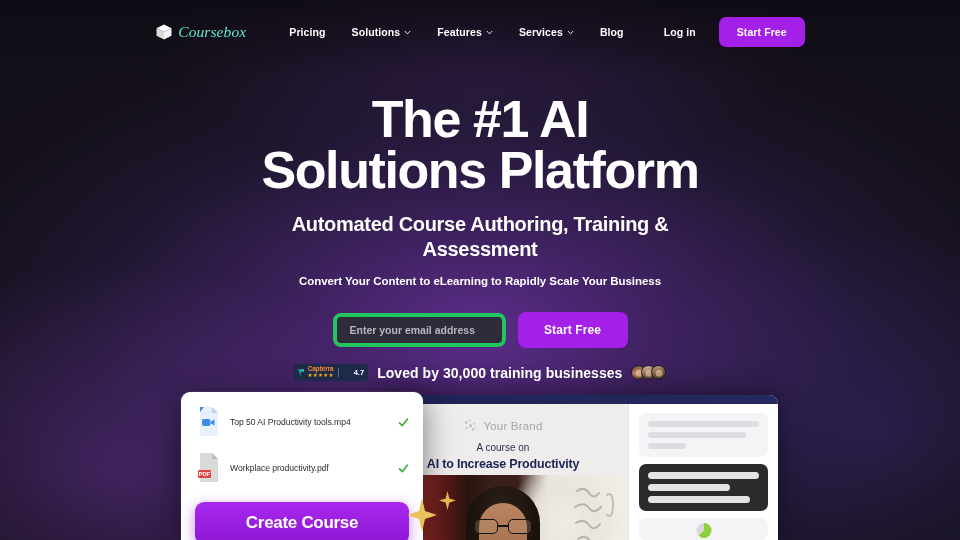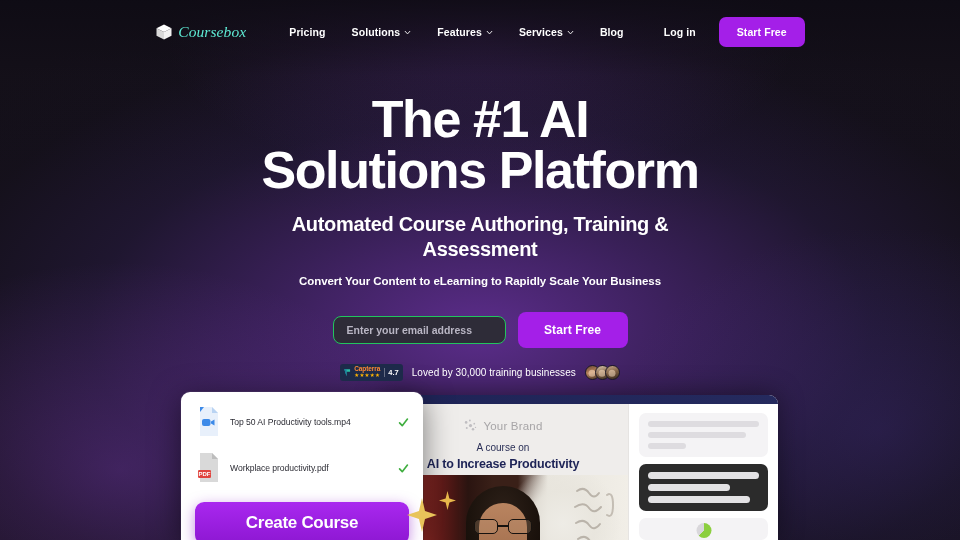--- a/index.html
+++ b/index.html
@@ -95,21 +95,21 @@
     letter-spacing:-.05px;
   }
 
   
   .form-row {
     margin-top:25px; display:flex; justify-content:center;
     align-items:center; gap:12px;
   }
   .email-input {
     width:173px; height:22px; border-radius:8px;
-    background:#2e2c38; border:1px solid #22c55e;
+    background:#2e2c38; border:4px solid #22c55e;
     color:#fff; font-family:"Liberation Sans", sans-serif;
     font-size:10.5px; font-weight:700; padding:13px 13px;
     outline:none;
   }
   .email-input::placeholder { color:#b9b6c4; font-weight:700; }
   .start-btn {
     width:110px; height:36px; border-radius:8px;
     background:#a41fe8; border:none; color:#fff;
     font-family:"Liberation Sans", sans-serif;
     font-size:12px; font-weight:700; cursor:pointer;
@@ -126,23 +126,23 @@
     background:#1d2a4a; border-radius:3px;
     padding:2px 4px; height:17px;
   }
   .cap-arrow { width:7px; height:9px; flex:none; }
   .cap-stack { display:flex; flex-direction:column; gap:0px; line-height:1; }
   .cap-word { font-size:6.5px; font-weight:700; color:#ff8a32; letter-spacing:-.1px; }
   .cap-stars { font-size:5.5px; color:#ffb400; letter-spacing:.3px; margin-top:.5px; }
   .cap-score {
     font-size:7.5px; font-weight:700; color:#fff;
     border-left:1px solid rgba(255,255,255,.32);
-    padding-left:3px; margin-left:1px;
-  }
-  .proof-text { font-size:10px; font-weight:400; color:#fff; letter-spacing:.05px; }
+    padding-left:15px; margin-left:1px;
+  }
+  .proof-text { font-size:14px; font-weight:700; color:#fff; letter-spacing:.05px; }
   .avatars { display:flex; align-items:center; }
   .avatar {
     width:15px; height:15px; border-radius:50%;
     border:1.4px solid #1b1726; margin-left:-5px;
     background-size:cover; overflow:hidden; position:relative;
   }
   .avatar:first-child { margin-left:0; }
   .av1 { background:linear-gradient(165deg,#6d4a35 0%,#b8835c 48%,#4a3526 100%); }
   .av2 { background:linear-gradient(165deg,#d8c4ac 0%,#8a6a4e 52%,#3c2d20 100%); }
   .av3 { background:linear-gradient(165deg,#c9a98a 0%,#7d5d42 50%,#36281c 100%); }

